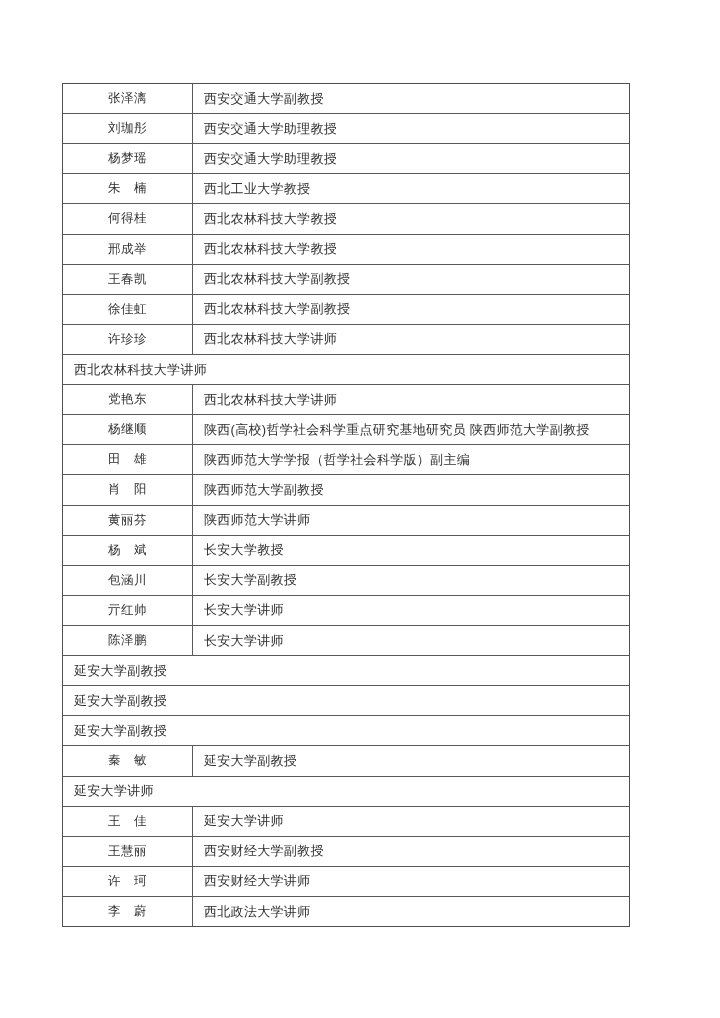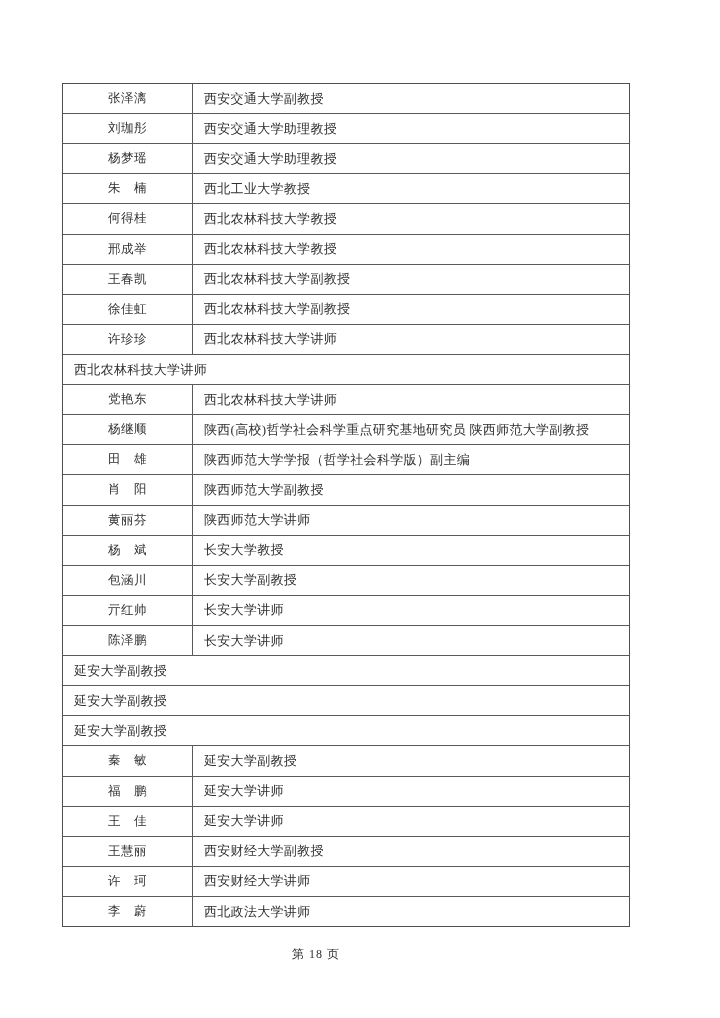--- a/index.html
+++ b/index.html
@@ -5,21 +5,21 @@
   html, body {
     margin: 0;
     padding: 0;
     background: #ffffff;
   }
   .page {
     position: relative;
     width: 632px;
     height: 1018px;
     background: #ffffff;
-    font-family: Liberation Serif, serif;
+    font-family: Liberation Sans, sans-serif;
     color: #303030;
     overflow: hidden;
   }
   .doc-table {
     position: absolute;
     left: 62px;
     top: 83px;
     width: 568px;
     height: 844px;
     display: flex;
@@ -158,34 +158,32 @@
         <div class="cell-title">延安大学副教授</div>
       </div>
       <div class="doc-row">
         <div class="cell-title">延安大学副教授</div>
       </div>
       <div class="doc-row">
         <div class="cell-name">秦　敏</div>
         <div class="cell-title">延安大学副教授</div>
       </div>
       <div class="doc-row">
-        <div class="cell-name">福　鹏</div>
         <div class="cell-title">延安大学讲师</div>
       </div>
       <div class="doc-row">
         <div class="cell-name">王　佳</div>
         <div class="cell-title">延安大学讲师</div>
       </div>
       <div class="doc-row">
         <div class="cell-name">王慧丽</div>
         <div class="cell-title">西安财经大学副教授</div>
       </div>
       <div class="doc-row">
         <div class="cell-name">许　珂</div>
         <div class="cell-title">西安财经大学讲师</div>
       </div>
       <div class="doc-row">
         <div class="cell-name">李　蔚</div>
         <div class="cell-title">西北政法大学讲师</div>
       </div>
     </div>
-  <div class="page-footer">第 18 页</div>
 </div>
 
 </body></html>

